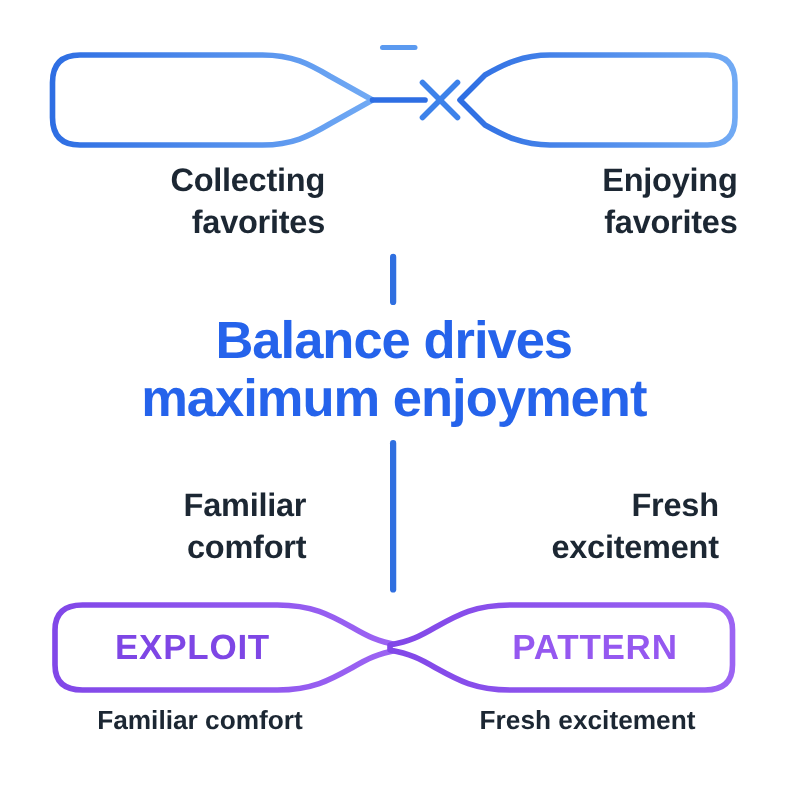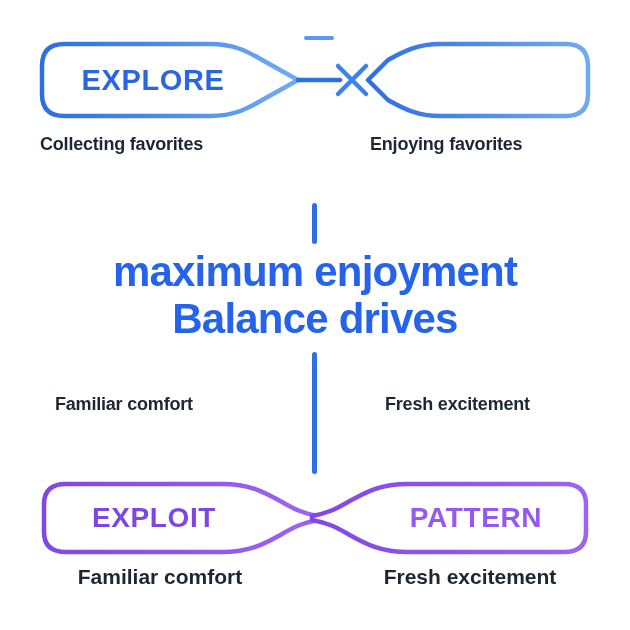--- a/index.html
+++ b/index.html
@@ -6,21 +6,21 @@
   .canvas{
     position:relative;width:630px;height:630px;background:#ffffff;
     font-family:"Liberation Sans", sans-serif;overflow:hidden;
   }
   .abs{position:absolute;}
   .pill-label{
     display:flex;align-items:center;justify-content:center;
     font-weight:800;font-size:29px;letter-spacing:0.6px;
   }
   .caption{
-    text-align:left;font-weight:700;font-size:18px;line-height:33px;
+    text-align:right;font-weight:700;font-size:26px;line-height:33px;
     color:#1c2733;letter-spacing:-0.2px;
   }
   .heading{
     text-align:center;font-weight:800;font-size:42px;line-height:47px;
     color:#2563eb;letter-spacing:-0.8px;
   }
   .vline{width:5px;border-radius:3px;background:#2f6fe0;}
   .bottom-caption{
     text-align:center;font-weight:700;font-size:21px;color:#1c2733;
   }
@@ -45,30 +45,29 @@
     <path d="M 298 50 H 340" stroke="#2e6ee3" stroke-width="4.5" stroke-linecap="round" fill="none"></path>
 
     <g>
       <path d="M 338 36 L 366 64" stroke="#3d82ea" stroke-width="4.5" stroke-linecap="round"></path>
       <path d="M 366 36 L 338 64" stroke="#3d82ea" stroke-width="4.5" stroke-linecap="round"></path>
     </g>
 
     <path d="M 566 14 H 440 C 418 14 404 21 388 30 L 368 50 L 388 70 C 404 79 418 86 440 86 H 566 Q 588 86 588 64 V 36 Q 588 14 566 14 Z" fill="#ffffff" stroke="url(#blueGrad)" stroke-width="4.5" stroke-linejoin="round"></path>
   </svg>
 
-  <div class="abs pill-label" style="left:42px;top:44px;width:222px;height:72px;color:#2a66e0;">EXPLORE</div>
 
   <div class="abs caption" style="left:40px;top:128px;width:220px;">Collecting favorites</div>
   <div class="abs caption" style="left:370px;top:128px;width:220px;">Enjoying favorites</div>
 
   <div class="abs vline" style="left:312px;top:203px;height:41px;"></div>
 
   <div class="abs heading" style="left:0;top:248px;width:630px;">
+    <div>Balance drives</div>
     <div>maximum enjoyment</div>
-    <div>Balance drives</div>
   </div>
 
   <div class="abs vline" style="left:312px;top:352px;height:122px;"></div>
 
   <div class="abs caption" style="left:55px;top:388px;width:190px;">Familiar comfort</div>
   <div class="abs caption" style="left:385px;top:388px;width:190px;">Fresh excitement</div>
 
   <svg class="abs" style="left:0;top:478px;" width="630" height="80" viewBox="0 0 630 80">
     <defs>
       <linearGradient id="purpleGrad" x1="0" y1="0" x2="1" y2="0">

